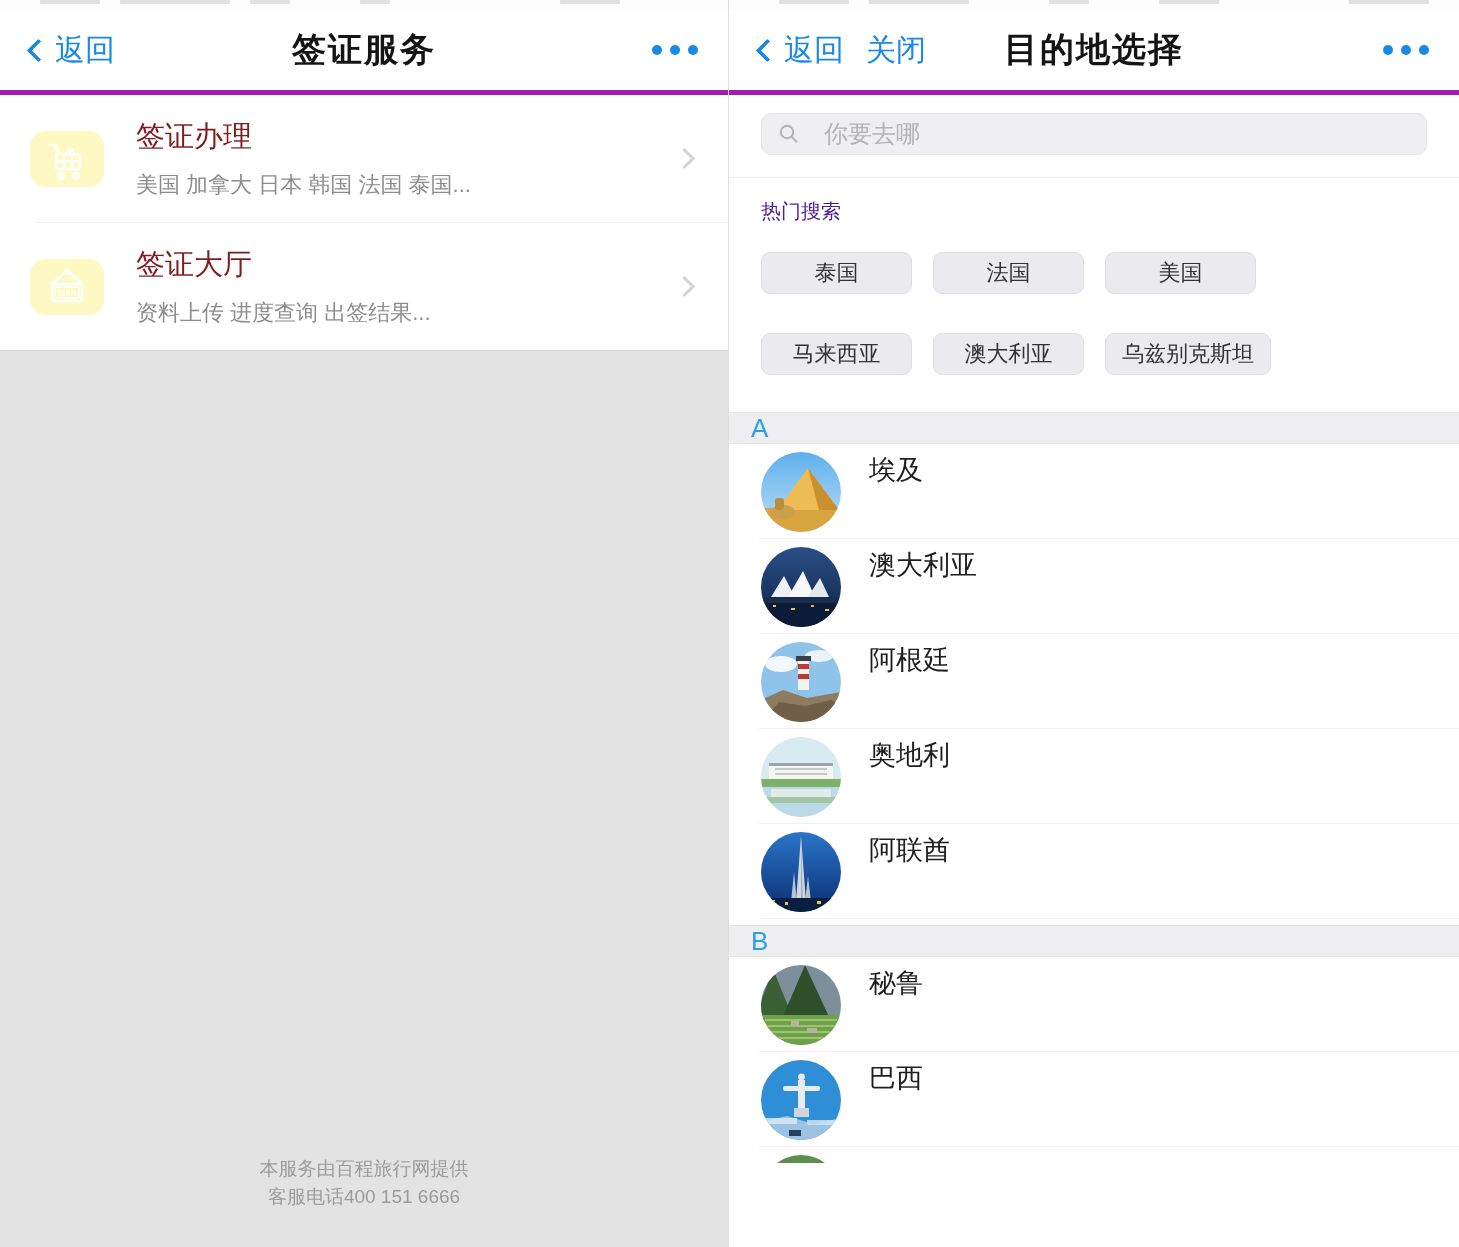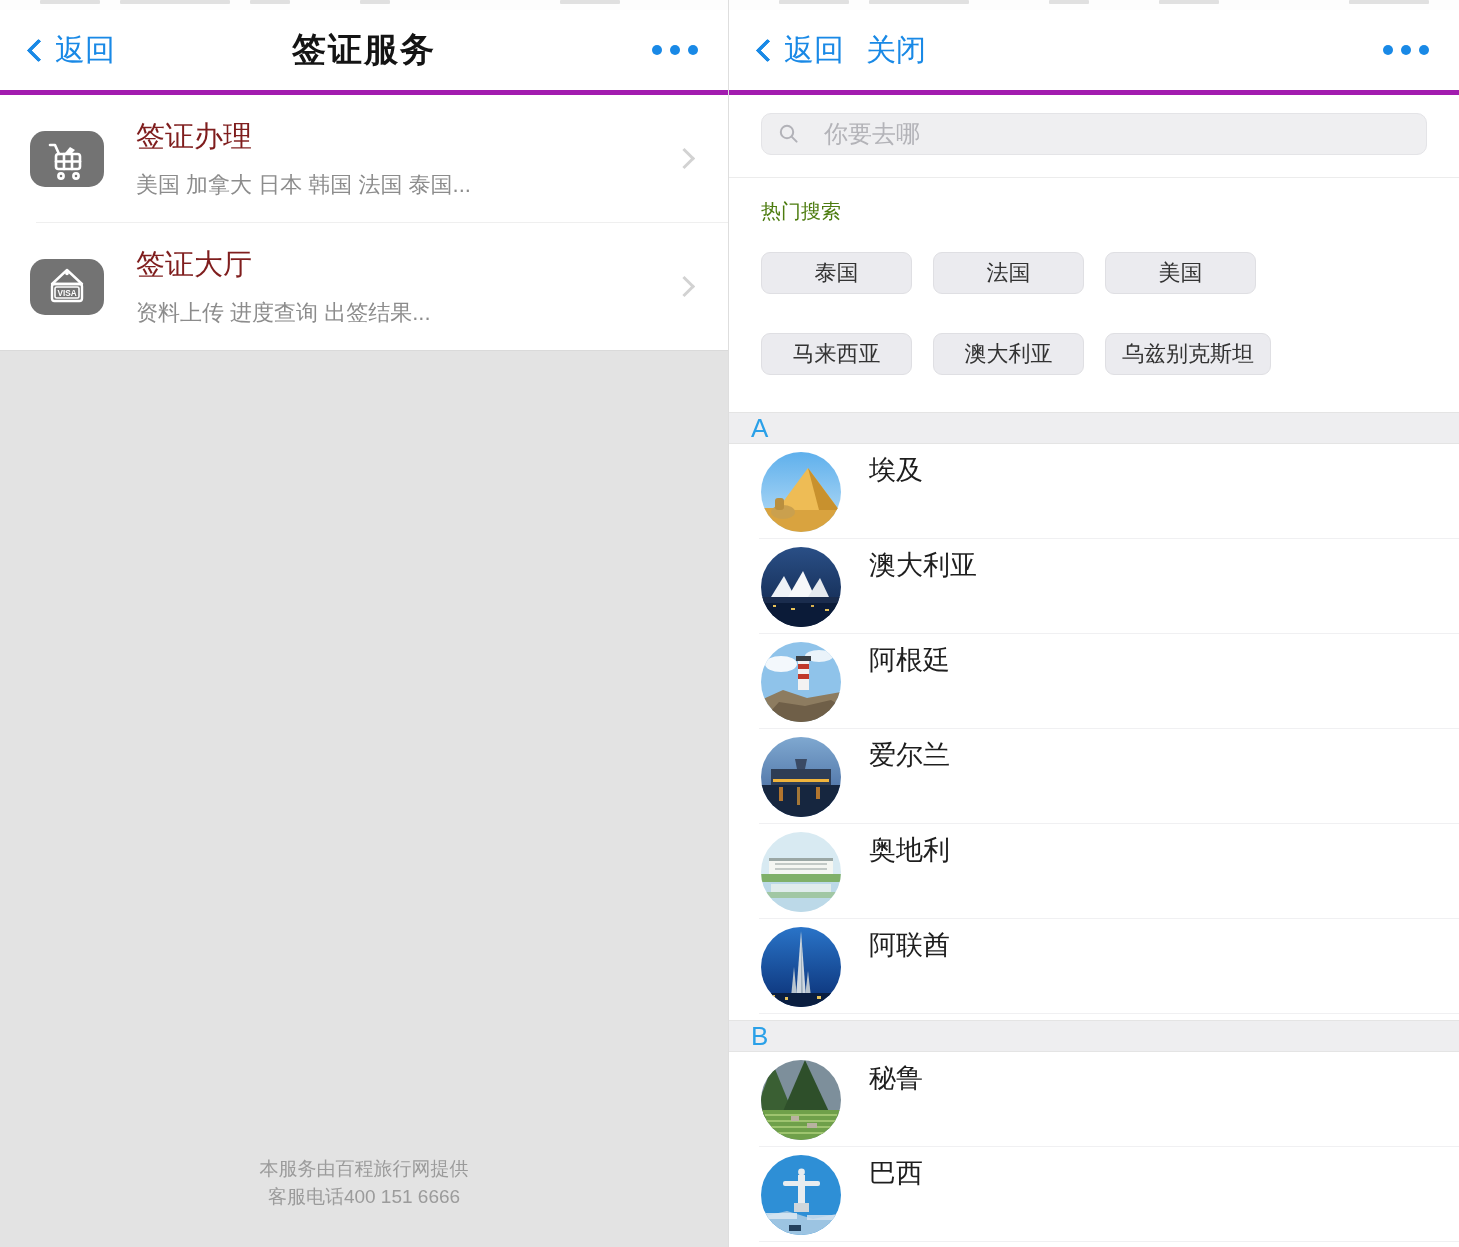--- a/index.html
+++ b/index.html
@@ -22,41 +22,41 @@
   .nav-left { display:flex; align-items:center; gap:22px; color:#1989e6; font-size:30px; cursor:default; }
   .back-group { display:flex; align-items:center; gap:8px; }
   .back-chev { width:17px; height:17px; border-left:4px solid #1989e6; border-bottom:4px solid #1989e6;
                transform:rotate(45deg); border-radius:2px; }
   .nav-title { position:absolute; left:50%; transform:translateX(-50%); font-size:34px; font-weight:bold; color:#141414; letter-spacing:2px; }
   .more-dots { margin-left:auto; display:flex; gap:8px; align-items:center; }
   .more-dots i { width:10px; height:10px; border-radius:50%; background:#1989e6; }
 
   
   .svc-row { display:flex; align-items:center; padding:22px 30px; gap:32px; background:#fff; }
-  .svc-icon { width:74px; height:56px; border-radius:15px; background:#737373; flex-shrink:0;
+  .svc-icon { width:74px; height:56px; border-radius:15px; background:#fef9c3; flex-shrink:0;
               display:flex; align-items:center; justify-content:center; }
   .svc-texts { flex:1; min-width:0; }
   .svc-title { font-size:29px; color:#7f1d1d; margin-bottom:13px; }
   .svc-sub   { font-size:22px; color:#8c8c8c; }
   .chev-right { width:15px; height:15px; border-top:3px solid #d2d2d2; border-right:3px solid #d2d2d2;
                 transform:rotate(45deg); margin-right:6px; flex-shrink:0; }
   .svc-divider { height:1px; background:#efefef; margin-left:36px; }
 
   .gray-fill { flex:1; background:#e3e3e3; border-top:1px solid #dadada;
                display:flex; flex-direction:column; justify-content:flex-end; align-items:center; padding-bottom:36px; }
   .footer-line { color:#9b9b9b; font-size:19px; line-height:28px; text-align:center; }
 
   
   .search-wrap { margin:18px 32px 0; height:42px; flex-shrink:0; background:#efeff1; border:1px solid #e4e4e7;
                  border-radius:10px; display:flex; align-items:center; padding:0 16px; gap:24px; }
   .search-input { flex:1; border:none; background:transparent; outline:none; font-size:24px; color:#333;
                   font-family:inherit; }
   .search-input::placeholder { color:#b3b3b8; }
   .thin-hr { height:1px; background:#ececec; margin-top:22px; flex-shrink:0; }
-  .hot-label { margin:20px 32px 0; font-size:20px; color:#4d7c0f; flex-shrink:0; }
+  .hot-label { margin:20px 32px 0; font-size:20px; color:#4c1d95; flex-shrink:0; }
   .tags { margin:27px 32px 0; display:flex; flex-wrap:wrap; column-gap:21px; row-gap:39px; flex-shrink:0; }
   .tag { min-width:151px; height:42px; padding:8px 16px; background:#ebebef; border:1px solid #dfdfe3;
          border-radius:9px; display:flex; align-items:center; justify-content:center;
          font-size:22px; color:#333; cursor:default; }
 
   .band { margin-top:37px; height:32px; background:#eeeef0; border-top:1px solid #e4e4e4; border-bottom:1px solid #e4e4e4;
           display:flex; align-items:center; padding:0 22px; font-size:26px; color:#2aa0e8; flex-shrink:0; }
   .band.b { margin-top:6px; }
 
   .dest-row { height:95px; display:flex; align-items:flex-start; padding:8px 32px; gap:28px; position:relative; flex-shrink:0; }
@@ -151,20 +151,21 @@
   </div>
 
   <header class="navbar">
     <div class="nav-left">
       <div class="back-group">
         <span class="back-chev"></span>
         <span>返回</span>
       </div>
       <span>关闭</span>
     </div>
+    <div class="nav-title">目的地选择</div>
     <div class="more-dots">
         <i></i>
         <i></i>
         <i></i>
       </div>
   </header>
 
   <div class="search-wrap">
     <svg width="22" height="22" viewBox="0 0 22 22">
       <circle cx="9" cy="9" r="6.2" fill="none" stroke="#b2b2b8" stroke-width="2"></circle>
@@ -244,41 +245,20 @@
         <rect x="37" y="22" width="11" height="5" fill="#c0392b"></rect>
         <rect x="37" y="32" width="11" height="5" fill="#c0392b"></rect>
         <rect x="35" y="14" width="15" height="5" fill="#3a3f45"></rect>
         <polygon points="0,80 0,58 22,48 46,56 80,50 80,80" fill="#8d7c60"></polygon>
         <polygon points="0,80 18,60 44,64 70,58 80,64 80,80" fill="#6f5f48"></polygon>
       </svg>
     </div>
     <div class="dest-name">阿根廷</div>
   </div>
 
-  <div class="dest-row">
-    <div class="dest-avatar">
-      <svg width="80" height="80" viewBox="0 0 80 80">
-        <defs>
-            <linearGradient id="gIr" x1="0" y1="0" x2="0" y2="1">
-          <stop offset="0" stop-color="#7fa8d0"></stop>
-              <stop offset="1" stop-color="#3c5f96"></stop>
-            </linearGradient>
-          </defs>
-        <rect width="80" height="80" fill="url(#gIr)"></rect>
-        <rect x="10" y="32" width="60" height="16" fill="#2e3d55"></rect>
-        <polygon points="34,22 46,22 44,32 36,32" fill="#3a4a64"></polygon>
-        <rect x="12" y="42" width="56" height="3" fill="#f0b43c"></rect>
-        <rect y="48" width="80" height="32" fill="#16263f"></rect>
-        <rect x="18" y="50" width="4" height="14" fill="#d98a2b" opacity=".8"></rect>
-        <rect x="36" y="50" width="3" height="18" fill="#e09a36" opacity=".7"></rect>
-        <rect x="55" y="50" width="4" height="12" fill="#d98a2b" opacity=".8"></rect>
-      </svg>
-    </div>
-    <div class="dest-name">爱尔兰</div>
-  </div>
 
   <div class="dest-row">
     <div class="dest-avatar">
       <svg width="80" height="80" viewBox="0 0 80 80">
         <rect width="80" height="80" fill="#d8eaf2"></rect>
         <rect x="8" y="28" width="64" height="14" fill="#f4f6f2"></rect>
         <rect x="8" y="26" width="64" height="3" fill="#9aa7a5"></rect>
         <rect x="14" y="31" width="52" height="2" fill="#c2c9c6"></rect>
           <rect x="14" y="36" width="52" height="2" fill="#c2c9c6"></rect>
         <rect y="42" width="80" height="8" fill="#7fb069"></rect>

